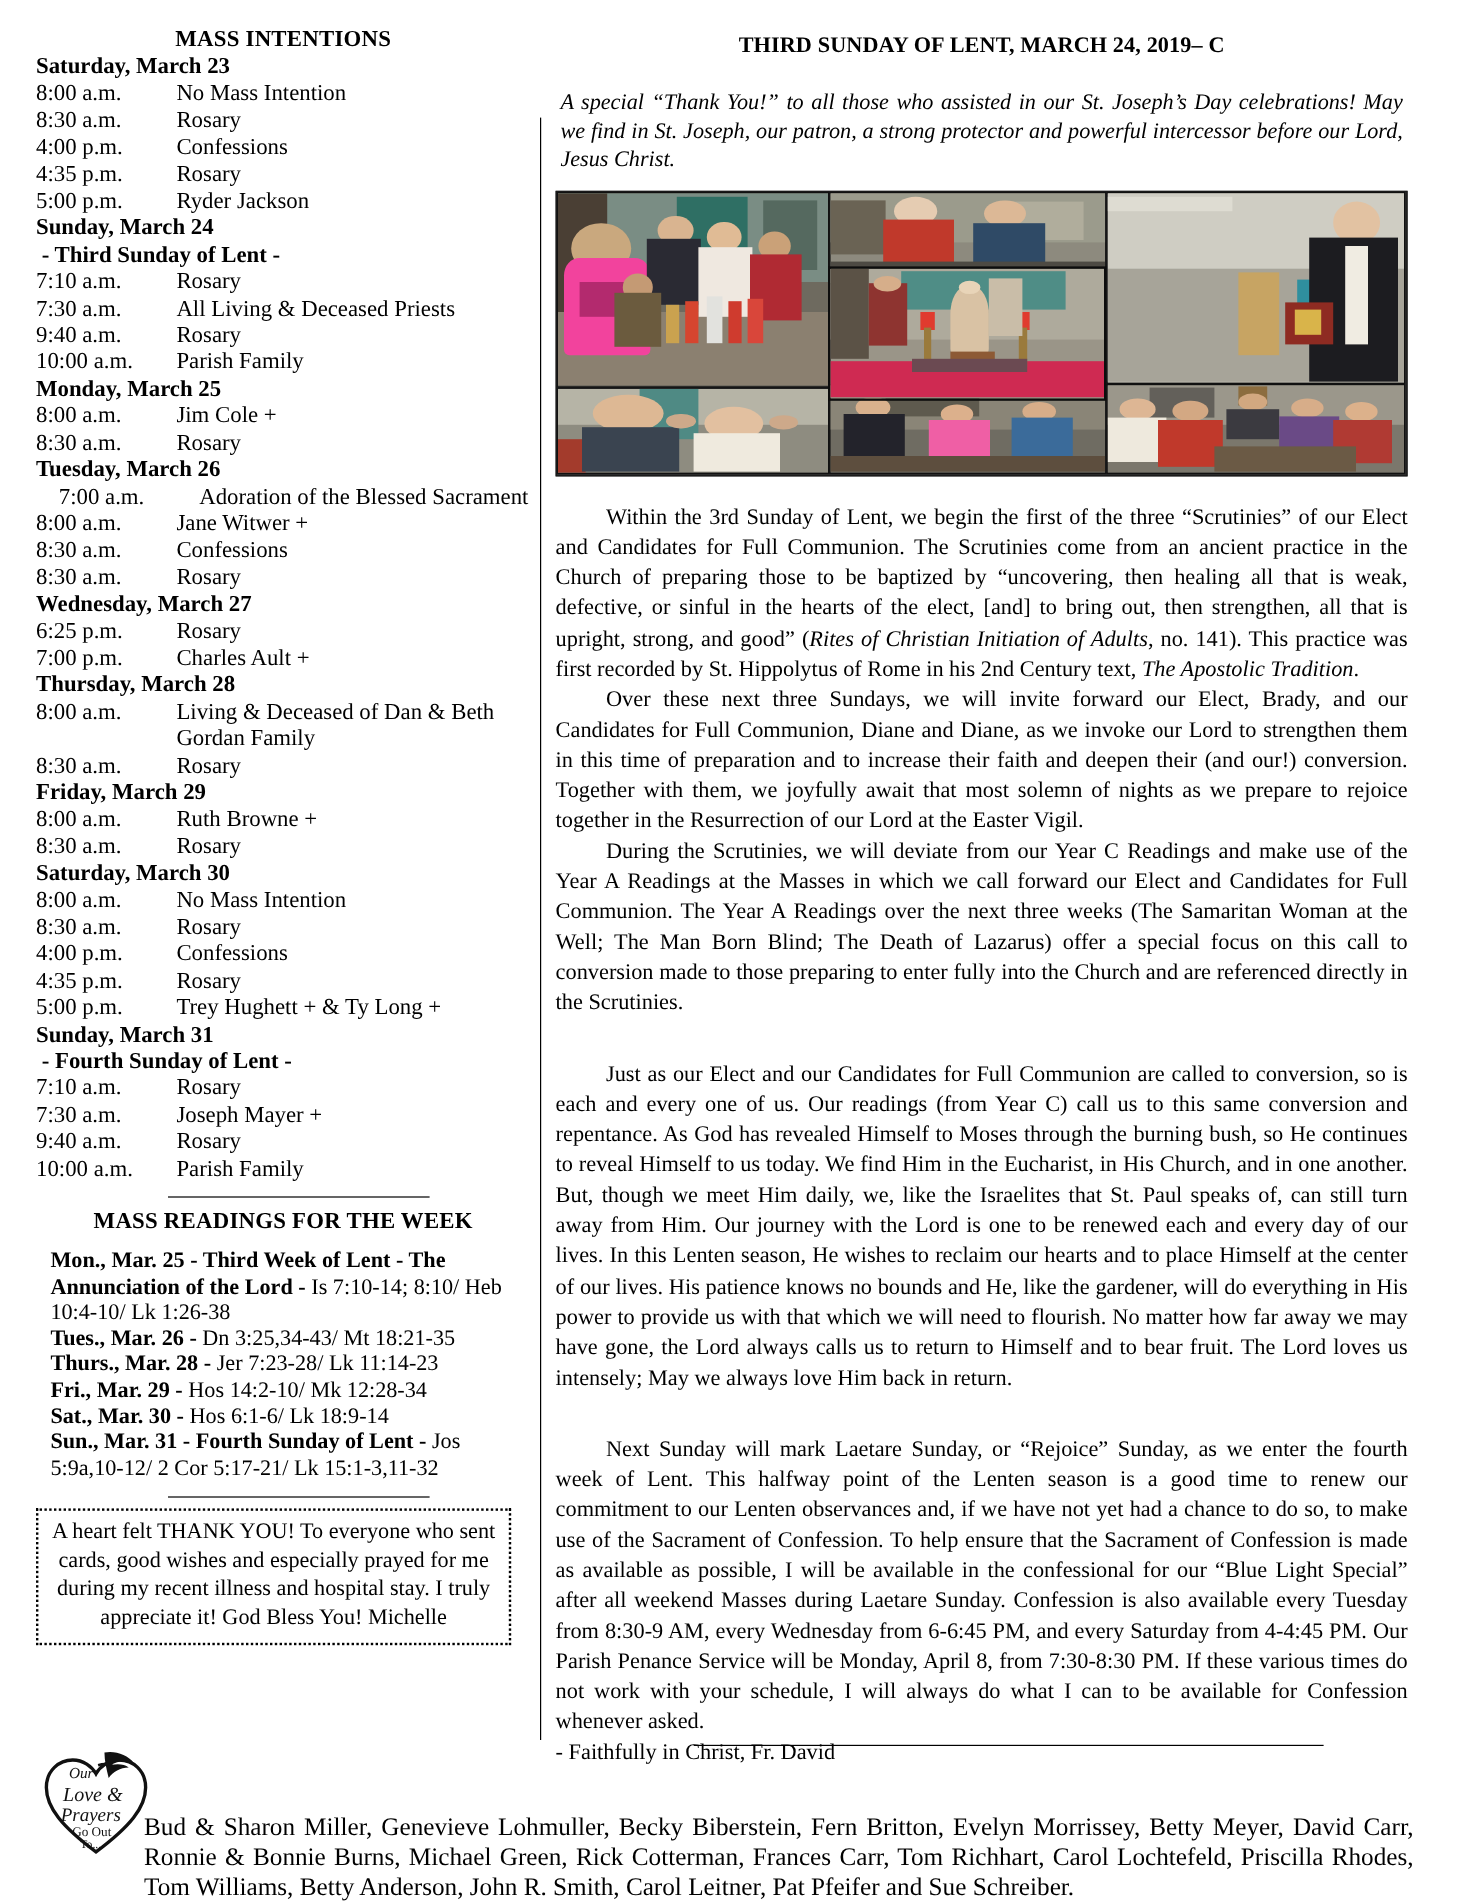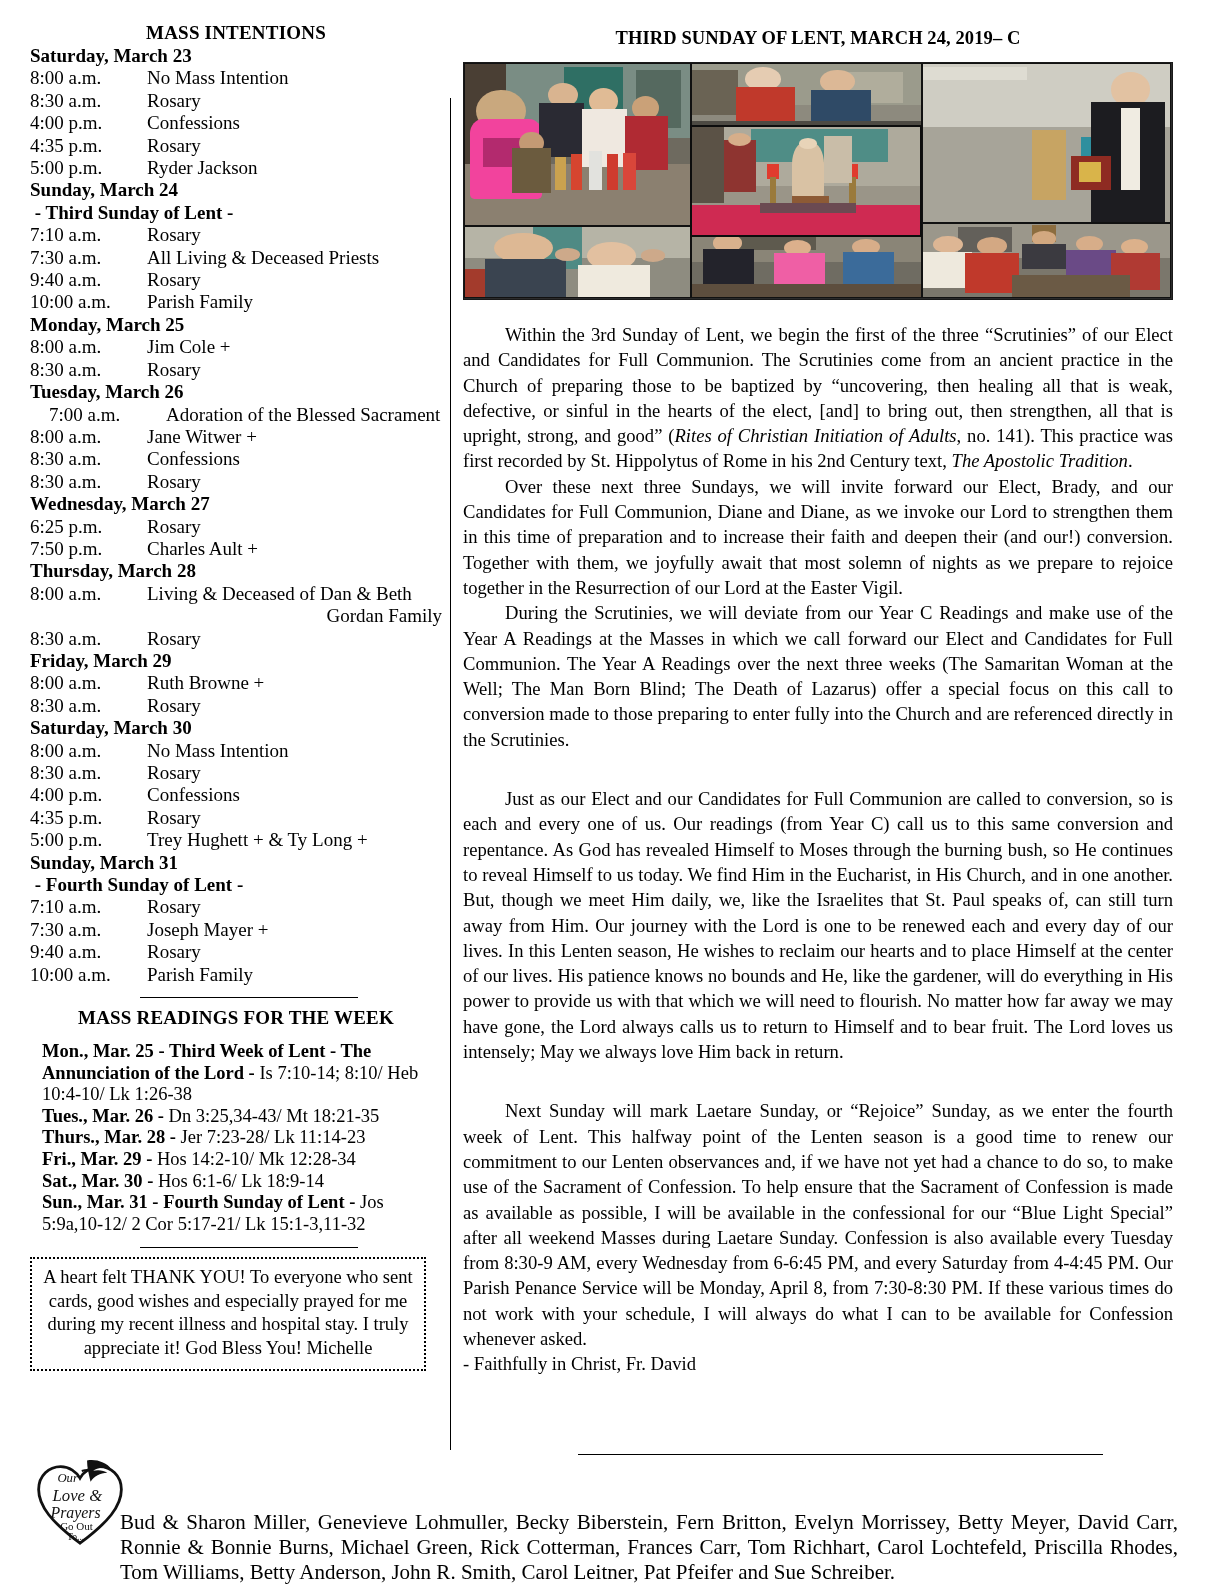--- a/index.html
+++ b/index.html
@@ -75,21 +75,20 @@
   }
   .mi-time {
     display: inline-block;
     white-space: pre;
   }
   .mi-what { white-space: pre-wrap; }
   .mi-cont {
     font-size: 19px;
     line-height: 22.4px;
     padding-left: 117px;
-    text-align: right;
   }
 
   
   .rule-short {
     width: 218px;
     border: 0;
     border-top: 1.7px solid #000;
     margin: 11px auto 9px 110px;
   }
   .rule-short2 {
@@ -278,21 +277,21 @@
         <div class="mi-row">
           <span class="mi-time" style="min-width: 117px;">8:30 a.m.</span>
           <span class="mi-what">Rosary</span>
         </div>
         <div class="mi-day">Wednesday, March 27</div>
         <div class="mi-row">
           <span class="mi-time" style="min-width: 117px;">6:25 p.m.</span>
           <span class="mi-what">Rosary</span>
         </div>
         <div class="mi-row">
-          <span class="mi-time" style="min-width: 117px;">7:50 p.m.</span>
+          <span class="mi-time" style="min-width: 117px;">7:00 p.m.</span>
           <span class="mi-what">Charles Ault +</span>
         </div>
         <div class="mi-day">Thursday, March 28</div>
         <div class="mi-row">
           <span class="mi-time" style="min-width: 117px;">8:00 a.m.</span>
           <span class="mi-what">Living &amp; Deceased of Dan &amp; Beth</span>
         </div>
         <div class="mi-cont">Gordan Family</div>
         <div class="mi-row">
           <span class="mi-time" style="min-width: 117px;">8:30 a.m.</span>
@@ -365,20 +364,21 @@
 
     <div class="ty-box">
       <span>A heart felt THANK YOU! To everyone who sent cards, good wishes and especially prayed for me during my recent illness and hospital stay. I truly appreciate it! God Bless You! Michelle</span>
     </div>
   </div>
 
   <div class="col-right">
 
     <div class="right-title">THIRD SUNDAY OF LENT, MARCH 24, 2019– C</div>
 
+    <div class="intro">A special “Thank You!” to all those who assisted in our St. Joseph’s Day celebrations! May we find in St. Joseph, our patron, a strong protector and powerful intercessor before our Lord, Jesus Christ.</div>
 
     <div class="collage">
 
       <div class="ph" style="left:0;top:0;width:227px;height:163px;">
         <div class="scene" style="background:#6e6a5f;">
           <div class="rect" style="left:0;top:0;width:100%;height:46%;background:#7a8d84;"></div>
           <div class="rect" style="left:0;top:0;width:18%;height:70%;background:#4a3f34;"></div>
           <div class="rect" style="left:44%;top:2%;width:26%;height:40%;background:#2f6f64;"></div>
           <div class="rect" style="left:76%;top:4%;width:20%;height:36%;background:#55695f;"></div>
           <div class="rect" style="left:0;top:62%;width:100%;height:38%;background:#8b8070;"></div>

